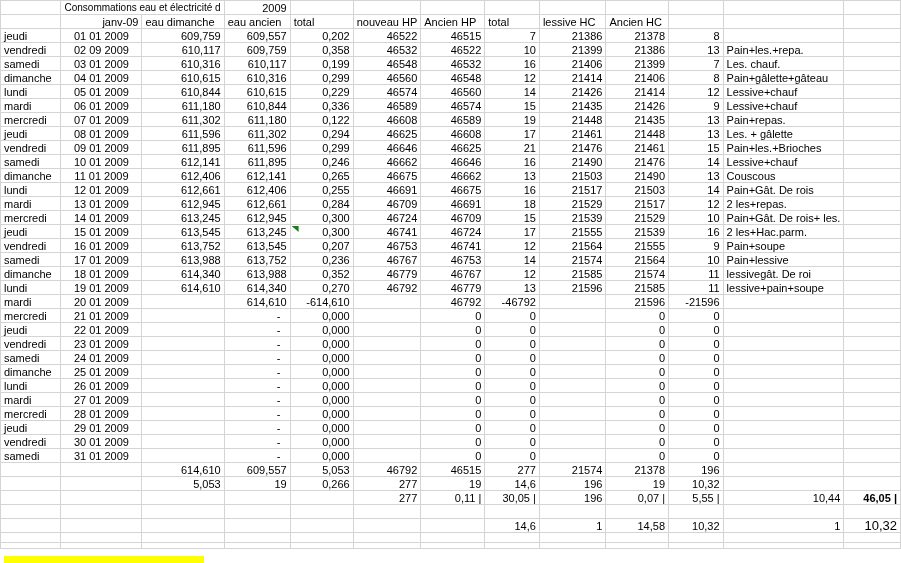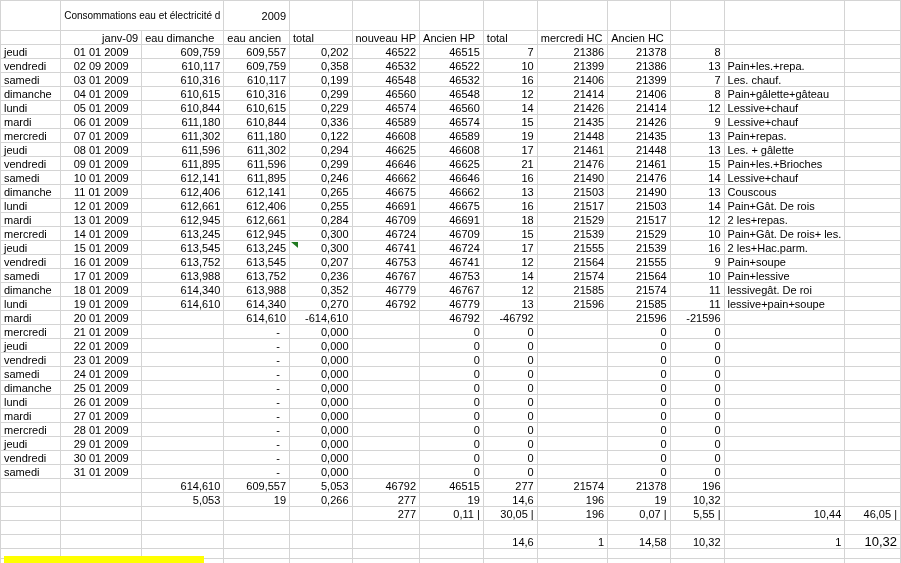--- a/index.html
+++ b/index.html
@@ -9,24 +9,24 @@
   }
   table.grid{
     border-collapse:separate;border-spacing:0;table-layout:fixed;
     border-top:1px solid #d4d4d4;border-left:1px solid #d4d4d4;
   }
   table.grid td{
     box-sizing:border-box;height:14px;padding:0 3px;overflow:hidden;white-space:nowrap;
     border-right:1px solid #d4d4d4;border-bottom:1px solid #d4d4d4;
     line-height:12px;vertical-align:middle;
   }
-  tr.title-row td{height:30px;}
+  tr.title-row td{height:14px;}
   .a-l{text-align:left}.a-c{text-align:center}.a-r{text-align:right}
   .indent{padding-left:9px}
-  .bold{font-weight:normal}
+  .bold{font-weight:bold}
   .big{font-size:13px}
   .rel{position:relative}
   .title-cell{font-size:10px}
   .green-tri{
     position:absolute;left:1px;top:1px;width:7px;height:6px;background:#217a21;
     clip-path:polygon(0 0,100% 0,100% 100%);
   }
   .yellow-frag{
     position:absolute;left:4px;top:556px;width:200px;height:7px;background:#ffff00;
   }
@@ -68,21 +68,21 @@
       </tr>
       <tr>
         <td></td>
         <td class="a-r">janv-09</td>
         <td class="a-l">eau dimanche</td>
         <td class="a-l">eau ancien</td>
         <td class="a-l">total</td>
         <td class="a-l">nouveau HP</td>
         <td class="a-l">Ancien HP</td>
         <td class="a-l">total</td>
-        <td class="a-l">mercredi HC</td>
+        <td class="a-l">lessive HC</td>
         <td class="a-l">Ancien HC</td>
         <td></td>
         <td></td>
         <td></td>
       </tr>
 
     <tr>
           <td class="a-l indent">jeudi</td>
           <td class="a-c">01 01 2009</td>
           <td class="a-r">609,759</td>

